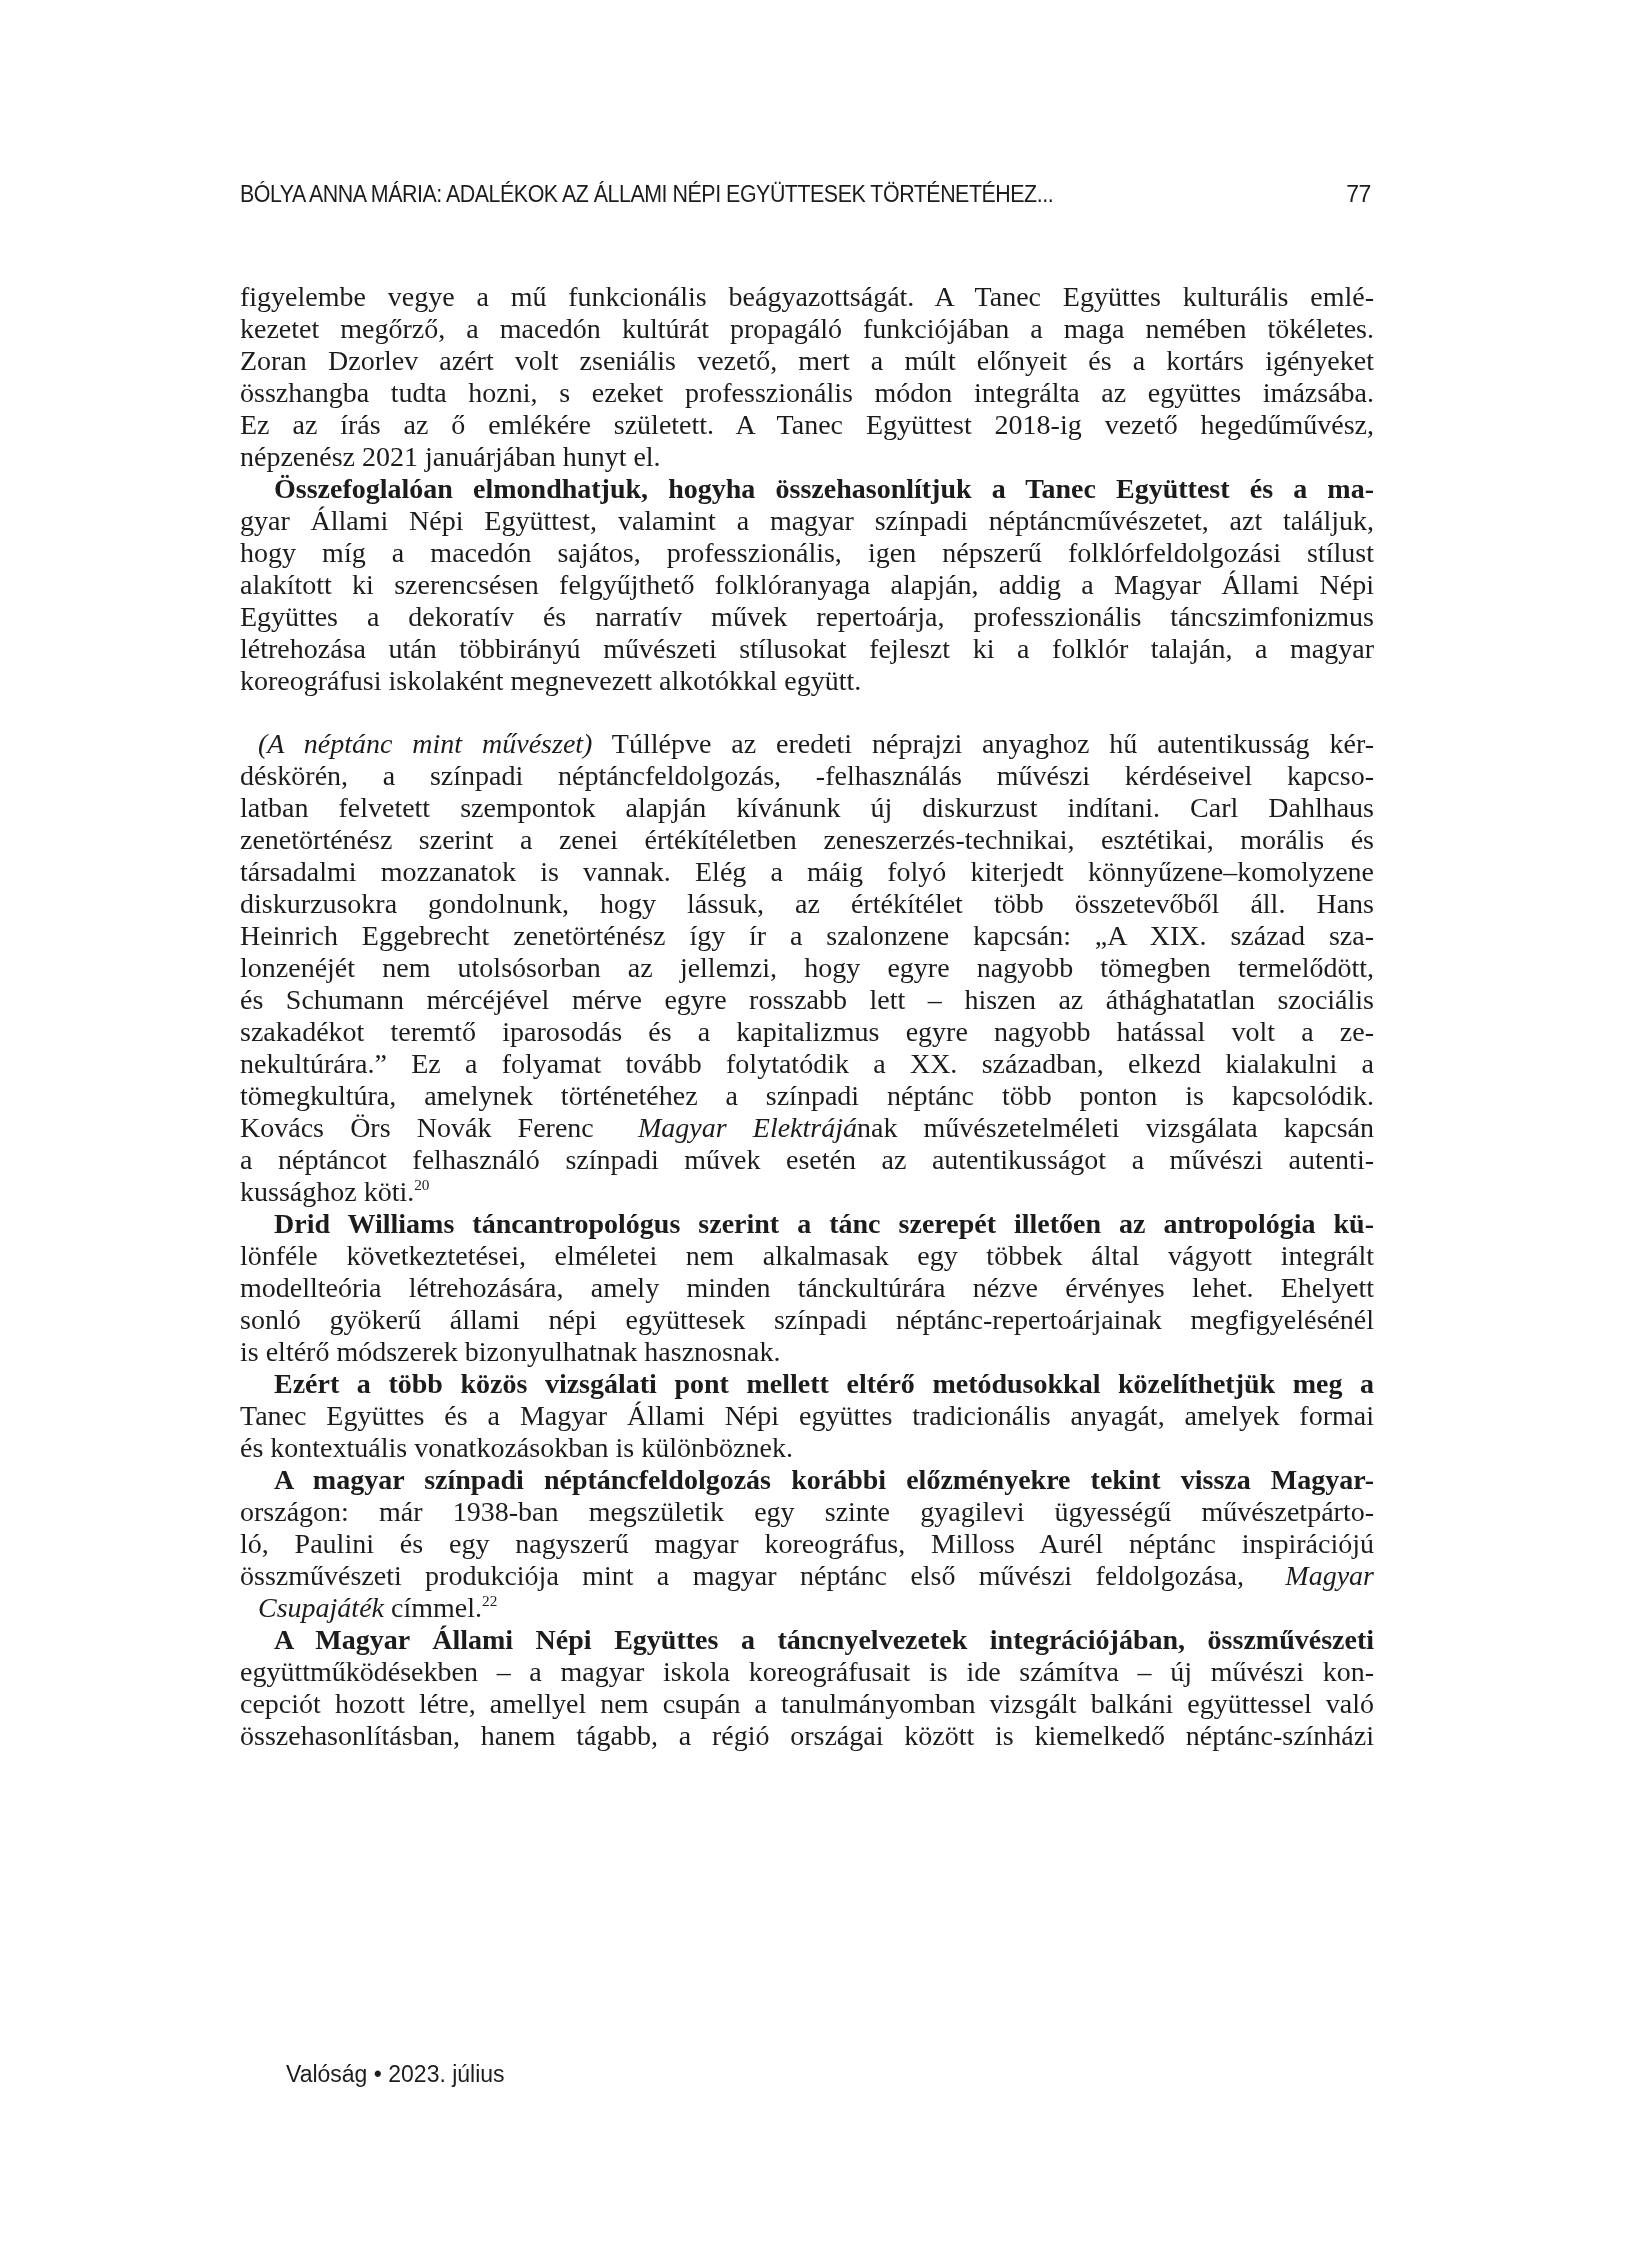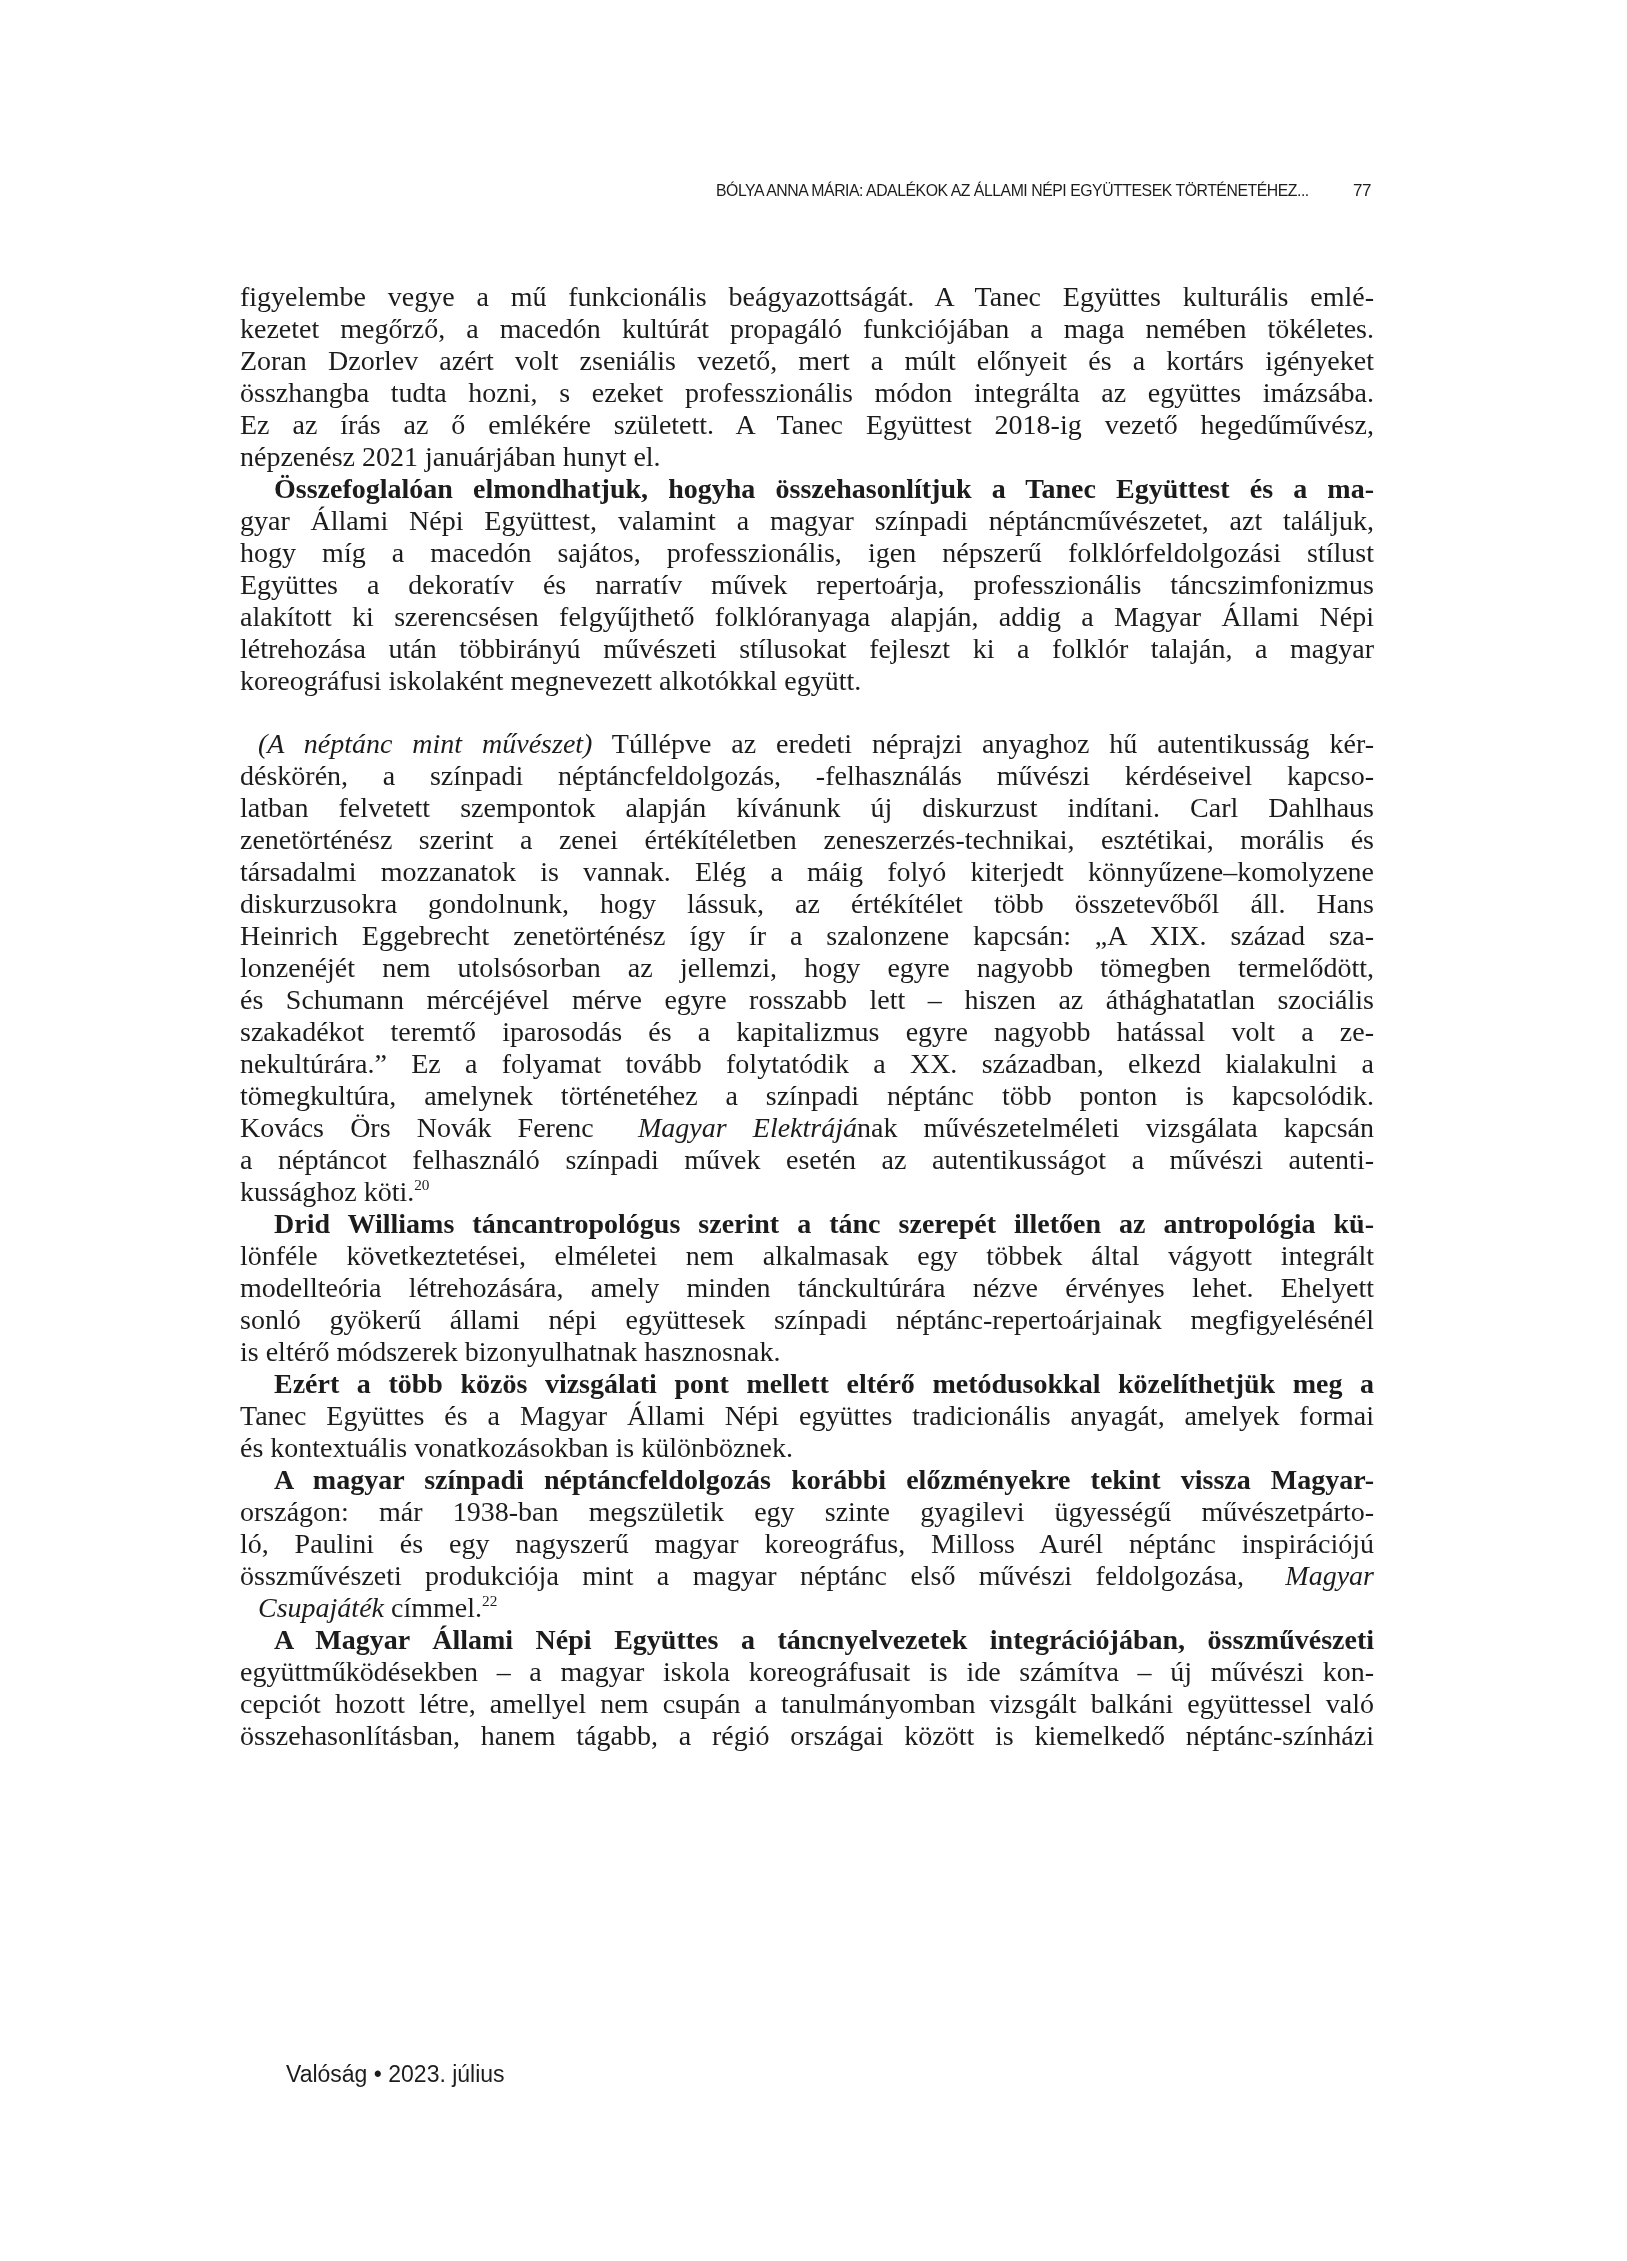--- a/index.html
+++ b/index.html
@@ -1,20 +1,20 @@
 <!DOCTYPE html>
 <html style="font-size:12.3px"><head>
 <meta charset="utf-8">
 <style>
   html, body { margin: 0; padding: 0; background: #ffffff; }
   body { width: 1628px; height: 2261px; position: relative; overflow: hidden; color: #1c1c1c; }
   .running-head {
     position: absolute; left: 240px; top: 181px; width: 1134px;
-    font-family: "Liberation Sans", sans-serif; font-size: 17px; letter-spacing: -0.5px;
-    display: flex; justify-content: flex-end; white-space: nowrap;
+    font-family: "Liberation Sans", sans-serif; font-size: 23px; letter-spacing: -0.5px;
+    display: flex; justify-content: space-between; white-space: nowrap;
   }
   .running-head .title { transform: scaleX(0.93); transform-origin: left center; display: inline-block; }
   .running-head .pagenum { margin-right: 3.1px; }
   .body-text {
     position: absolute; left: 240px; top: 281px; width: 1134px;
     font-family: "Liberation Serif", serif; font-size: 28px; line-height: 32px;
   }
   .line { display: block; white-space: nowrap; height: 32px; }
   .line.j { text-align: justify; text-align-last: justify; }
   .line.indent { padding-left: 34px; font-weight: bold; }
@@ -42,22 +42,22 @@
     <span class="line j">Zoran Dzorlev azért volt zseniális vezető, mert a múlt előnyeit és a kortárs igényeket</span>
     <span class="line j">összhangba tudta hozni, s ezeket professzionális módon integrálta az együttes imázsába.</span>
     <span class="line j">Ez az írás az ő emlékére született. A Tanec Együttest 2018-ig vezető hegedűművész,</span>
     <span class="line">népzenész 2021 januárjában hunyt el.</span>
   </div>
 
   <div>
     <span class="line j indent">Összefoglalóan elmondhatjuk, hogyha összehasonlítjuk a Tanec Együttest és a ma-</span>
     <span class="line j">gyar Állami Népi Együttest, valamint a magyar színpadi néptáncművészetet, azt találjuk,</span>
     <span class="line j">hogy míg a macedón sajátos, professzionális, igen népszerű folklórfeldolgozási stílust</span>
+    <span class="line j">alakított ki szerencsésen felgyűjthető folklóranyaga alapján, addig a Magyar Állami Népi</span>
     <span class="line j">Együttes a dekoratív és narratív művek repertoárja, professzionális táncszimfonizmus</span>
-    <span class="line j">alakított ki szerencsésen felgyűjthető folklóranyaga alapján, addig a Magyar Állami Népi</span>
     <span class="line j">létrehozása után többirányú művészeti stílusokat fejleszt ki a folklór talaján, a magyar</span>
     <span class="line">koreográfusi iskolaként megnevezett alkotókkal együtt.</span>
   </div>
 
   <div class="gap"></div>
 
   <div>
     <span class="line j"><i>(A néptánc mint művészet)</i><span> Túllépve az eredeti néprajzi anyaghoz hű autentikusság kér-</span></span>
     <span class="line j">déskörén, a színpadi néptáncfeldolgozás, -felhasználás művészi kérdéseivel kapcso-</span>
     <span class="line j">latban felvetett szempontok alapján kívánunk új diskurzust indítani. Carl Dahlhaus</span>

